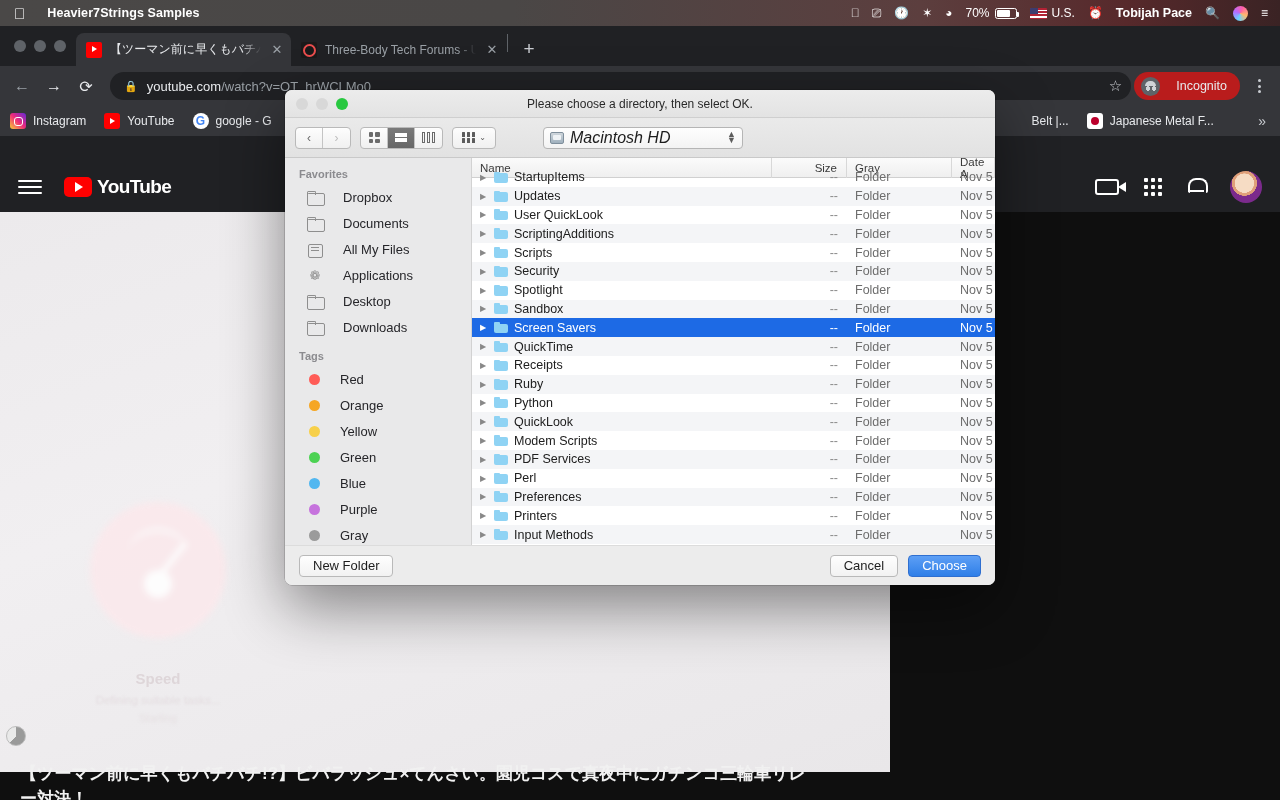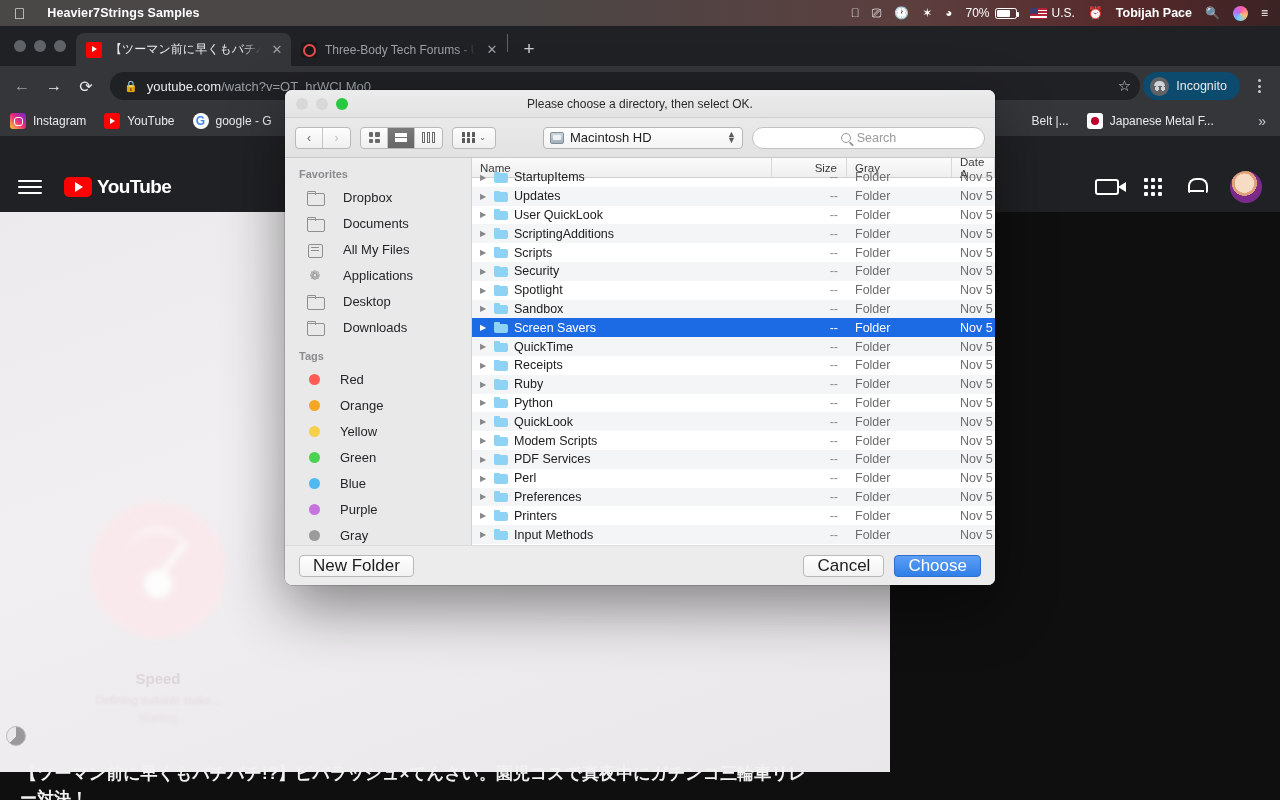--- a/index.html
+++ b/index.html
@@ -65,21 +65,21 @@
   .navbtn{ width:28px;height:28px;display:flex;align-items:center;justify-content:center;color:#9aa0a6;font-size:16px;border-radius:50%;}
   .navbtn.on{ color:#e8eaed;}
   #omnibox{
     flex:1; height:28px; background:#202124; border-radius:14px; display:flex; align-items:center;
     padding:0 14px; gap:9px; margin:0 6px; color:#9aa0a6; font-size:13px;
   }
   #omnibox .lock{font-size:11px;color:#e8eaed;}
   #omnibox .urlhost{color:#e8eaed;}
   .star{ color:#c9ccd1; font-size:15px; margin-left:-32px; z-index:2;}
   .incognito-pill{
-    height:28px;background:#0c4a6e;border-radius:14px;display:flex;align-items:center;gap:7px;
+    height:28px;background:#b91c1c;border-radius:14px;display:flex;align-items:center;gap:16px;
     padding:0 13px 0 7px;color:#e8eaed;font-size:12.5px; margin-left:8px;
   }
   .inco-icon{width:19px;height:19px;border-radius:50%;background:#5f6368;position:relative;display:block;}
   .inco-icon:before{content:"";position:absolute;left:4px;top:4px;width:11px;height:5px;background:#d0d3d7;border-radius:5px 5px 0 0;}
   .inco-icon:after{content:"";position:absolute;left:3.5px;top:9.5px;width:12px;height:5px;
      background:radial-gradient(circle 2.4px at 3px 2.5px,#d0d3d7 98%,transparent 100%),radial-gradient(circle 2.4px at 9px 2.5px,#d0d3d7 98%,transparent 100%);}
   .kebab{width:26px;height:26px;display:flex;flex-direction:column;align-items:center;justify-content:center;gap:2.5px;margin-left:2px;}
   .kebab i{width:3px;height:3px;border-radius:50%;background:#c9ccd1;display:block;}
 
   
@@ -176,21 +176,21 @@
      background:linear-gradient(#fdfdfd,#f0f0f0);display:flex;align-items:center;justify-content:center;gap:4px;padding:0 6px;color:#5c5c5c;}
   .gridglyph{width:13px;height:11px;display:grid;grid-template-columns:repeat(3,1fr);grid-template-rows:repeat(2,1fr);gap:1.5px;}
   .gridglyph i{background:currentColor;border-radius:.5px;display:block;}
   .caret{font-size:8px;}
   #pathpop{
     margin-left:38px;width:200px;height:22px;border:1px solid #b5b5b5;border-radius:4px;
     background:linear-gradient(#fefefe,#f3f3f3);display:flex;align-items:center;padding:0 6px;gap:6px;position:relative;
   }
   .hd-icon{width:14px;height:12px;border-radius:2px;background:linear-gradient(#cfd6dc,#9fb0bd);border:1px solid #7f8f9c;position:relative;}
   .hd-icon:after{content:"";position:absolute;left:2px;top:2px;right:2px;height:5px;background:#eef2f5;border-radius:1px;}
-  #pathlabel{flex:1;font-size:13px;}
+  #pathlabel{flex:1;font-size:16px;font-style:italic;}
   .steppers{display:flex;flex-direction:column;align-items:center;line-height:.62;font-size:9px;color:#5c5c5c;}
   #dlg-search{
     margin-left:auto;width:233px;height:22px;border:1px solid #c2c2c2;border-radius:11px;background:#fff;
     display:flex;align-items:center;justify-content:center;gap:6px;color:#9a9a9a;font-size:12.5px;
   }
   .mag{width:10px;height:10px;border:1.5px solid #9a9a9a;border-radius:50%;position:relative;display:inline-block;}
   .mag:after{content:"";position:absolute;right:-4px;bottom:-3px;width:5px;height:1.5px;background:#9a9a9a;transform:rotate(45deg);}
 
   #dlg-body{display:flex;height:387px;}
   #dlg-sidebar{width:187px;background:#e9e9ea;border-right:1px solid #d2d2d2;padding-top:8px;overflow:hidden;}
@@ -222,21 +222,21 @@
   .row .fold:after{content:"";position:absolute;left:0;top:0;width:6px;height:2.5px;background:#8fd3f4;border-radius:1px 1px 0 0;}
   .row .nm{width:258px;overflow:hidden;white-space:nowrap;}
   .row .sz{width:75px;text-align:right;padding-right:9px;color:#8a8a8a;}
   .row.sel .sz{color:#fff;}
   .row .kd{width:105px;padding-left:8px;color:#6d6d6d;}
   .row.sel .kd{color:#fff;}
   .row .dt{flex:1;padding-left:8px;color:#6d6d6d;overflow:hidden;white-space:nowrap;}
   .row.sel .dt{color:#fff;}
   #dlg-footer{height:40px;background:#ececec;display:flex;align-items:center;padding:0 14px;gap:10px;border-top:1px solid #dcdcdc;}
   .btn{height:22px;border:1px solid #b9b9b9;border-radius:4px;background:linear-gradient(#fefefe,#f2f2f2);
-     display:flex;align-items:center;justify-content:center;padding:0 13px;font-size:17px;color:#1d1d1d;}
+     display:flex;align-items:center;justify-content:center;padding:0 13px;font-size:13px;color:#1d1d1d;}
   .btn.primary{background:linear-gradient(#5d9ff5,#2f7fe8);border-color:#2f6fd0;color:#fff;}
   .spacer{margin-left:auto;}
 </style>
 </head>
 <body>
 
 <div id="chrome">
 
   <div id="tabstrip">
     <div class="winbtns">
@@ -434,24 +434,20 @@
       <span class="caret">⌄</span>
     </div>
     <div id="pathpop">
       <span class="hd-icon"></span>
       <span id="pathlabel">Macintosh HD</span>
       <span class="steppers">
         <span>▲</span>
         <span>▼</span>
       </span>
     </div>
-    <div id="dlg-search">
-      <span class="mag"></span>
-      <span>Search</span>
-    </div>
   </div>
 
   <div id="dlg-body">
 
     <div id="dlg-sidebar">
       <div class="sb-head">Favorites</div>
       <div class="sb-item">
         <span class="fi gray"></span>
         <span>Dropbox</span>
       </div>

